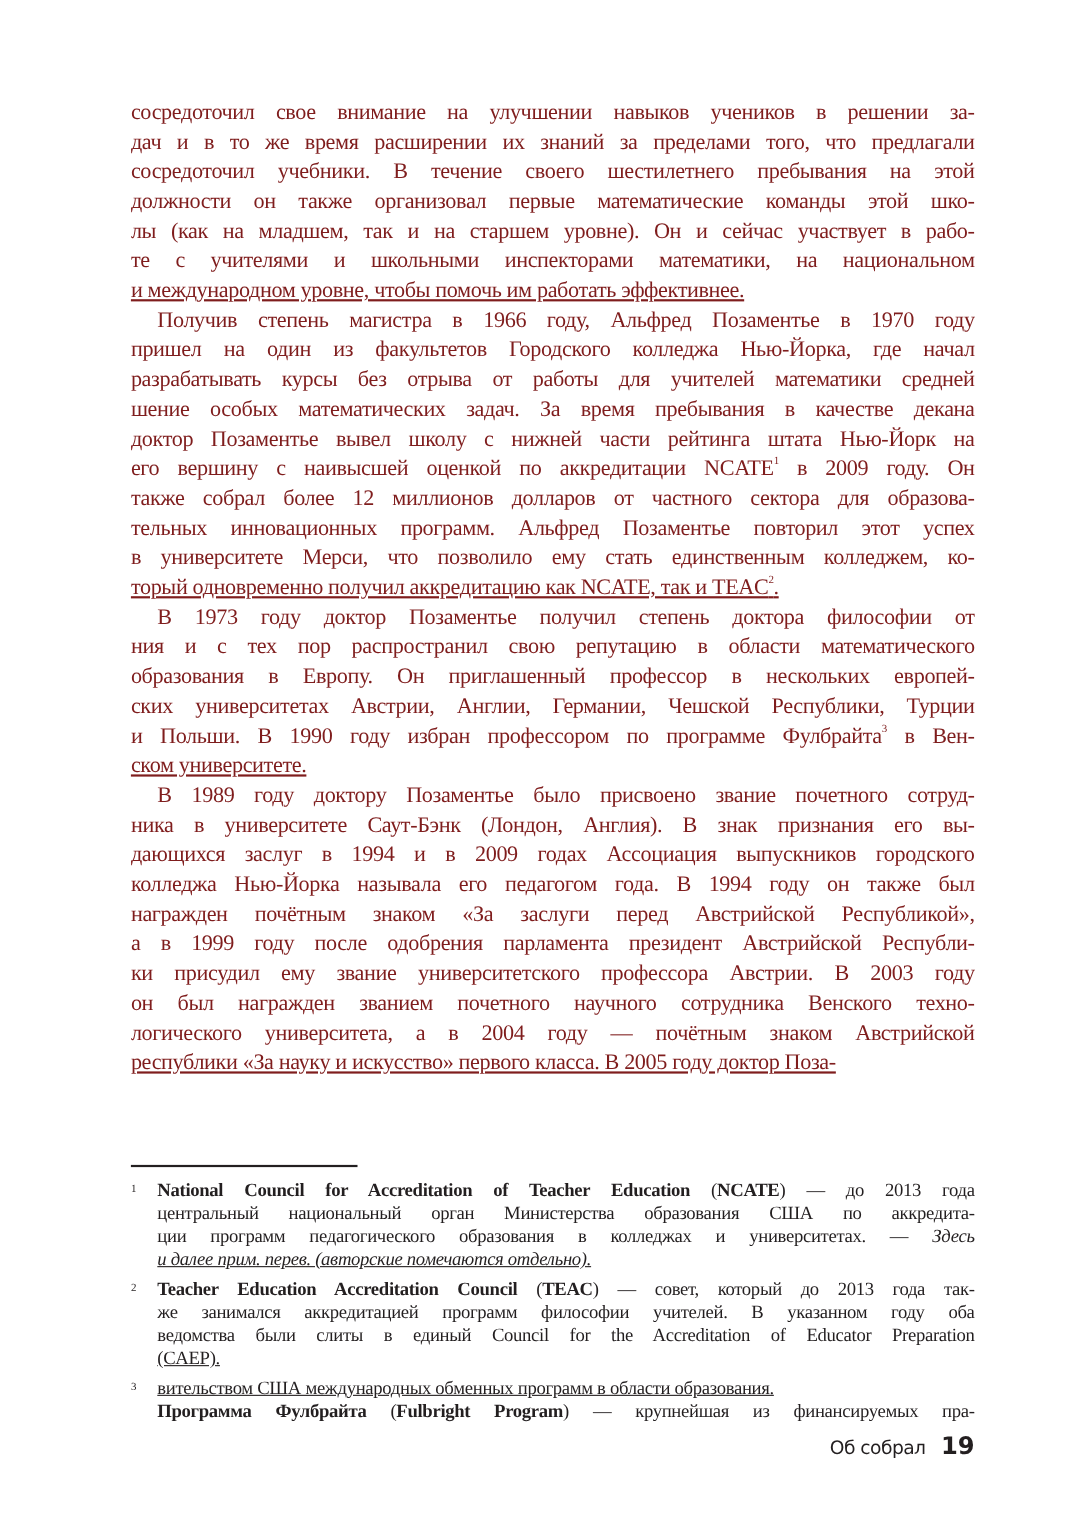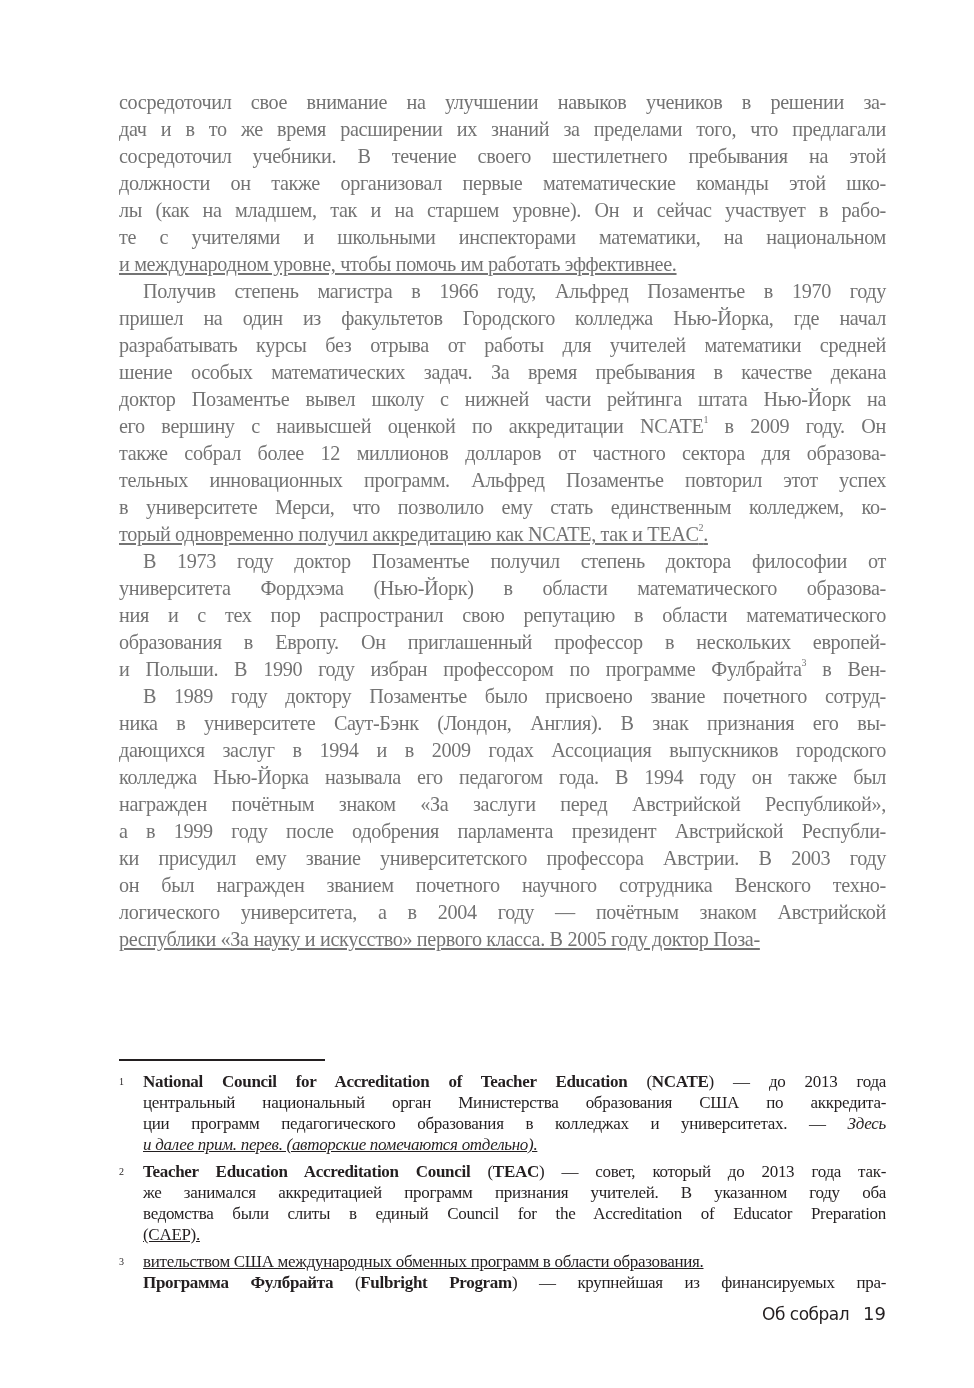--- a/index.html
+++ b/index.html
@@ -1,34 +1,34 @@
 <!DOCTYPE html>
 <html><head>
 <meta charset="utf-8">
 <style>
   html, body { margin: 0; padding: 0; background: #ffffff; }
   body { width: 974px; height: 1388px; position: relative; overflow: hidden; }
-  .page { position: absolute; left: 119px; top: 89px; width: 767px; color: #737373;
+  .page { position: absolute; left: 119px; top: 89px; width: 767px; color: #7f1d1d;
           font-family: "Liberation Serif", "DejaVu Serif", serif; }
   .body-text { font-size: 20.2px; line-height: 27px; letter-spacing: -0.35px; }
   .line { display: block; white-space: nowrap; text-align: justify; text-align-last: justify; height: 27px; }
   .line.last { text-align-last: left; text-decoration: underline; }
   .line.indent { padding-left: 24px; }
   sup { font-size: 10px; line-height: 0; position: relative; top: -2px; vertical-align: super; }
   .rule { position: absolute; left: 119px; top: 1059px; width: 206px; height: 2px; background: #231f20; }
   .footnotes { position: absolute; left: 119px; top: 1071px; width: 767px; color: #231f20;
                font-family: "Liberation Serif", "DejaVu Serif", serif; font-size: 17px; line-height: 21px; letter-spacing: -0.3px; }
   .fn { position: relative; padding-left: 24px; margin-bottom: 6px; }
   .fn-num { position: absolute; left: 0; top: 0; font-size: 10px; }
   .fn .line { height: 21px; }
   .fn b { font-weight: bold; }
   .fn i { font-style: italic; }
   .footer { position: absolute; right: 88px; top: 1303px; font-family: "DejaVu Sans", sans-serif; color: #231f20; }
   .footer-section { font-size: 17px; letter-spacing: -0.5px; }
-  .footer-page { font-size: 18px; font-weight: normal; margin-left: 14px; }
+  .footer-page { font-size: 22px; font-weight: bold; margin-left: 14px; }
 </style>
 </head>
 <body>
 
 <div class="page body-text" id="main">
     <div>
       <span class="line">сосредоточил свое внимание на улучшении навыков учеников в решении за-</span>
       <span class="line">дач и в то же время расширении их знаний за пределами того, что предлагали</span>
       <span class="line">сосредоточил учебники. В течение своего шестилетнего пребывания на этой</span>
       <span class="line">должности он также организовал первые математические команды этой шко-</span>
@@ -43,24 +43,25 @@
       <span class="line">шение особых математических задач. За время пребывания в качестве декана</span>
       <span class="line">доктор Позаментье вывел школу с нижней части рейтинга штата Нью-Йорк на</span>
       <span class="line">его вершину с наивысшей оценкой по аккредитации NCATE<sup>1</sup> в 2009 году. Он</span>
       <span class="line">также собрал более 12 миллионов долларов от частного сектора для образова-</span>
       <span class="line">тельных инновационных программ. Альфред Позаментье повторил этот успех</span>
       <span class="line">в университете Мерси, что позволило ему стать единственным колледжем, ко-</span>
       <span class="line last">торый одновременно получил аккредитацию как NCATE, так и TEAC<sup>2</sup>.</span>
     </div>
     <div>
       <span class="line indent">В 1973 году доктор Позаментье получил степень доктора философии от</span>
-      <span class="line">университета Фордхэма (Нью-Йорк) в области математического образова-</span>
       <span class="line">ния и с тех пор распространил свою репутацию в области математического</span>
       <span class="line">образования в Европу. Он приглашенный профессор в нескольких европей-</span>
+      <span class="line">ских университетах Австрии, Англии, Германии, Чешской Республики, Турции</span>
       <span class="line">и Польши. В 1990 году избран профессором по программе Фулбрайта<sup>3</sup> в Вен-</span>
+      <span class="line last">ском университете.</span>
     </div>
     <div>
       <span class="line indent">В 1989 году доктору Позаментье было присвоено звание почетного сотруд-</span>
       <span class="line">ника в университете Саут-Бэнк (Лондон, Англия). В знак признания его вы-</span>
       <span class="line">дающихся заслуг в 1994 и в 2009 годах Ассоциация выпускников городского</span>
       <span class="line">колледжа Нью-Йорка называла его педагогом года. В 1994 году он также был</span>
       <span class="line">награжден почётным знаком «За заслуги перед Австрийской Республикой»,</span>
       <span class="line">а в 1999 году после одобрения парламента президент Австрийской Республи-</span>
       <span class="line">ки присудил ему звание университетского профессора Австрии. В 2003 году</span>
       <span class="line">он был награжден званием почетного научного сотрудника Венского техно-</span>
@@ -75,21 +76,21 @@
   <div class="fn">
     <span class="fn-num">1</span>
     <span class="line"><b>National Council for Accreditation of Teacher Education</b> (<b>NCATE</b>)<span> — до 2013 года</span></span>
     <span class="line">центральный национальный орган Министерства образования США по аккредита-</span>
     <span class="line"><span>ции программ педагогического образования в колледжах и университетах. — </span><i>Здесь</i></span>
     <span class="line last"><i>и далее прим. перев. (авторские помечаются отдельно).</i></span>
   </div>
   <div class="fn">
     <span class="fn-num">2</span>
     <span class="line"><b>Teacher Education Accreditation Council</b> (<b>TEAC</b>)<span> — совет, который до 2013 года так-</span></span>
-    <span class="line">же занимался аккредитацией программ признания учителей. В указанном году оба</span>
+    <span class="line">же занимался аккредитацией программ философии учителей. В указанном году оба</span>
     <span class="line">ведомства были слиты в единый Council for the Accreditation of Educator Preparation</span>
     <span class="line last">(CAEP).</span>
   </div>
   <div class="fn">
     <span class="fn-num">3</span>
     <span class="line last">вительством США международных обменных программ в области образования.</span>
     <span class="line"><b>Программа Фулбрайта</b> (<b>Fulbright Program</b>)<span> — крупнейшая из финансируемых пра-</span></span>
   </div>
 </div>
 

